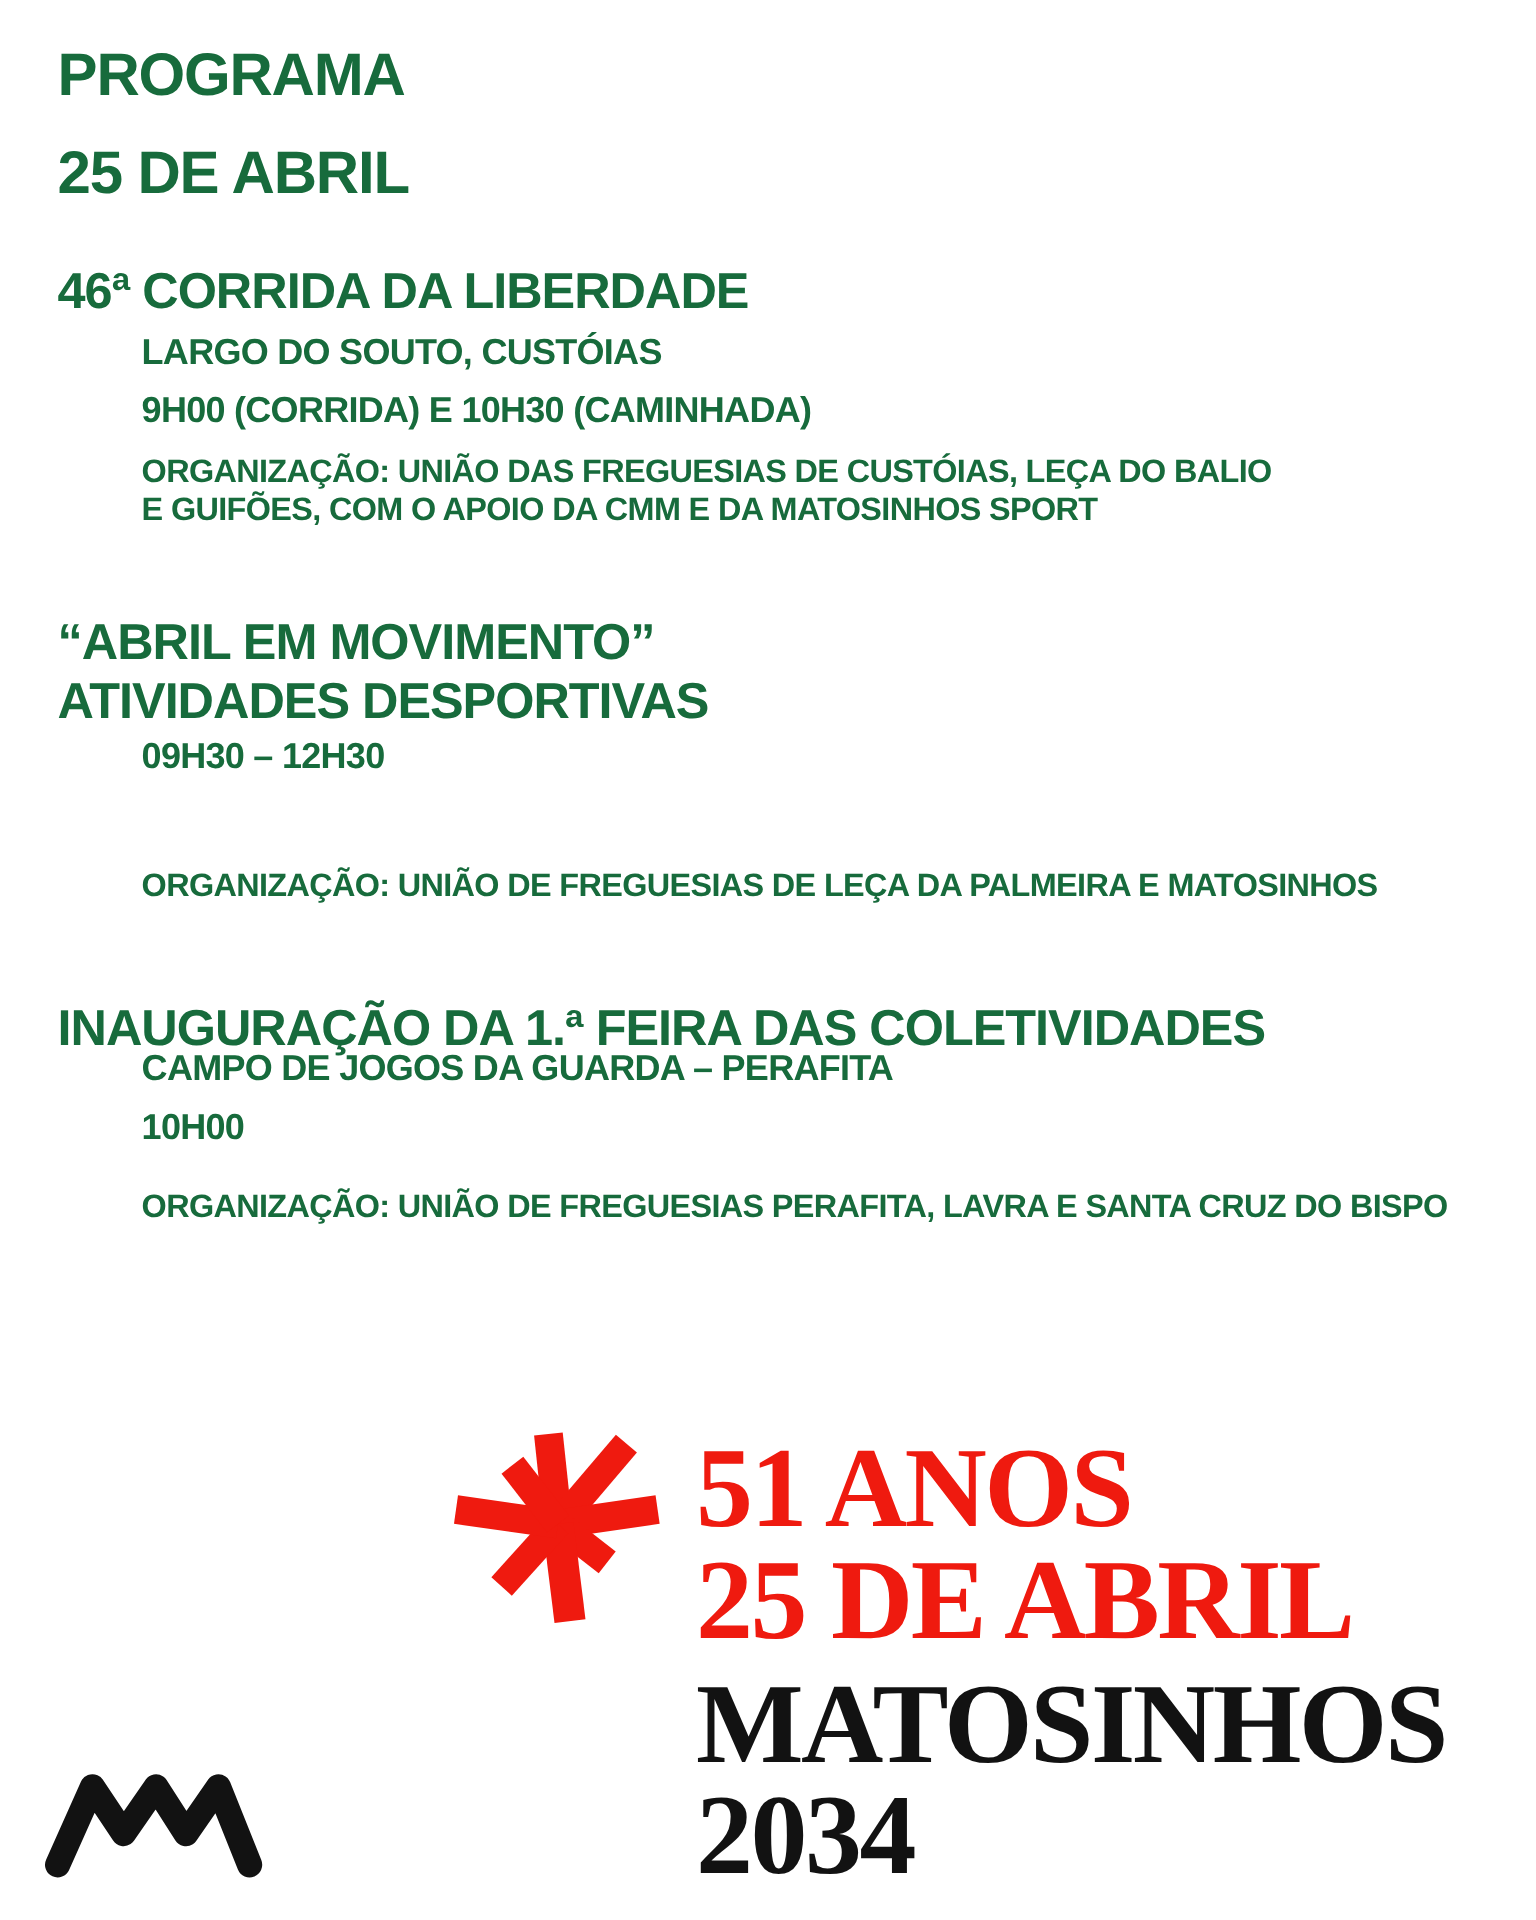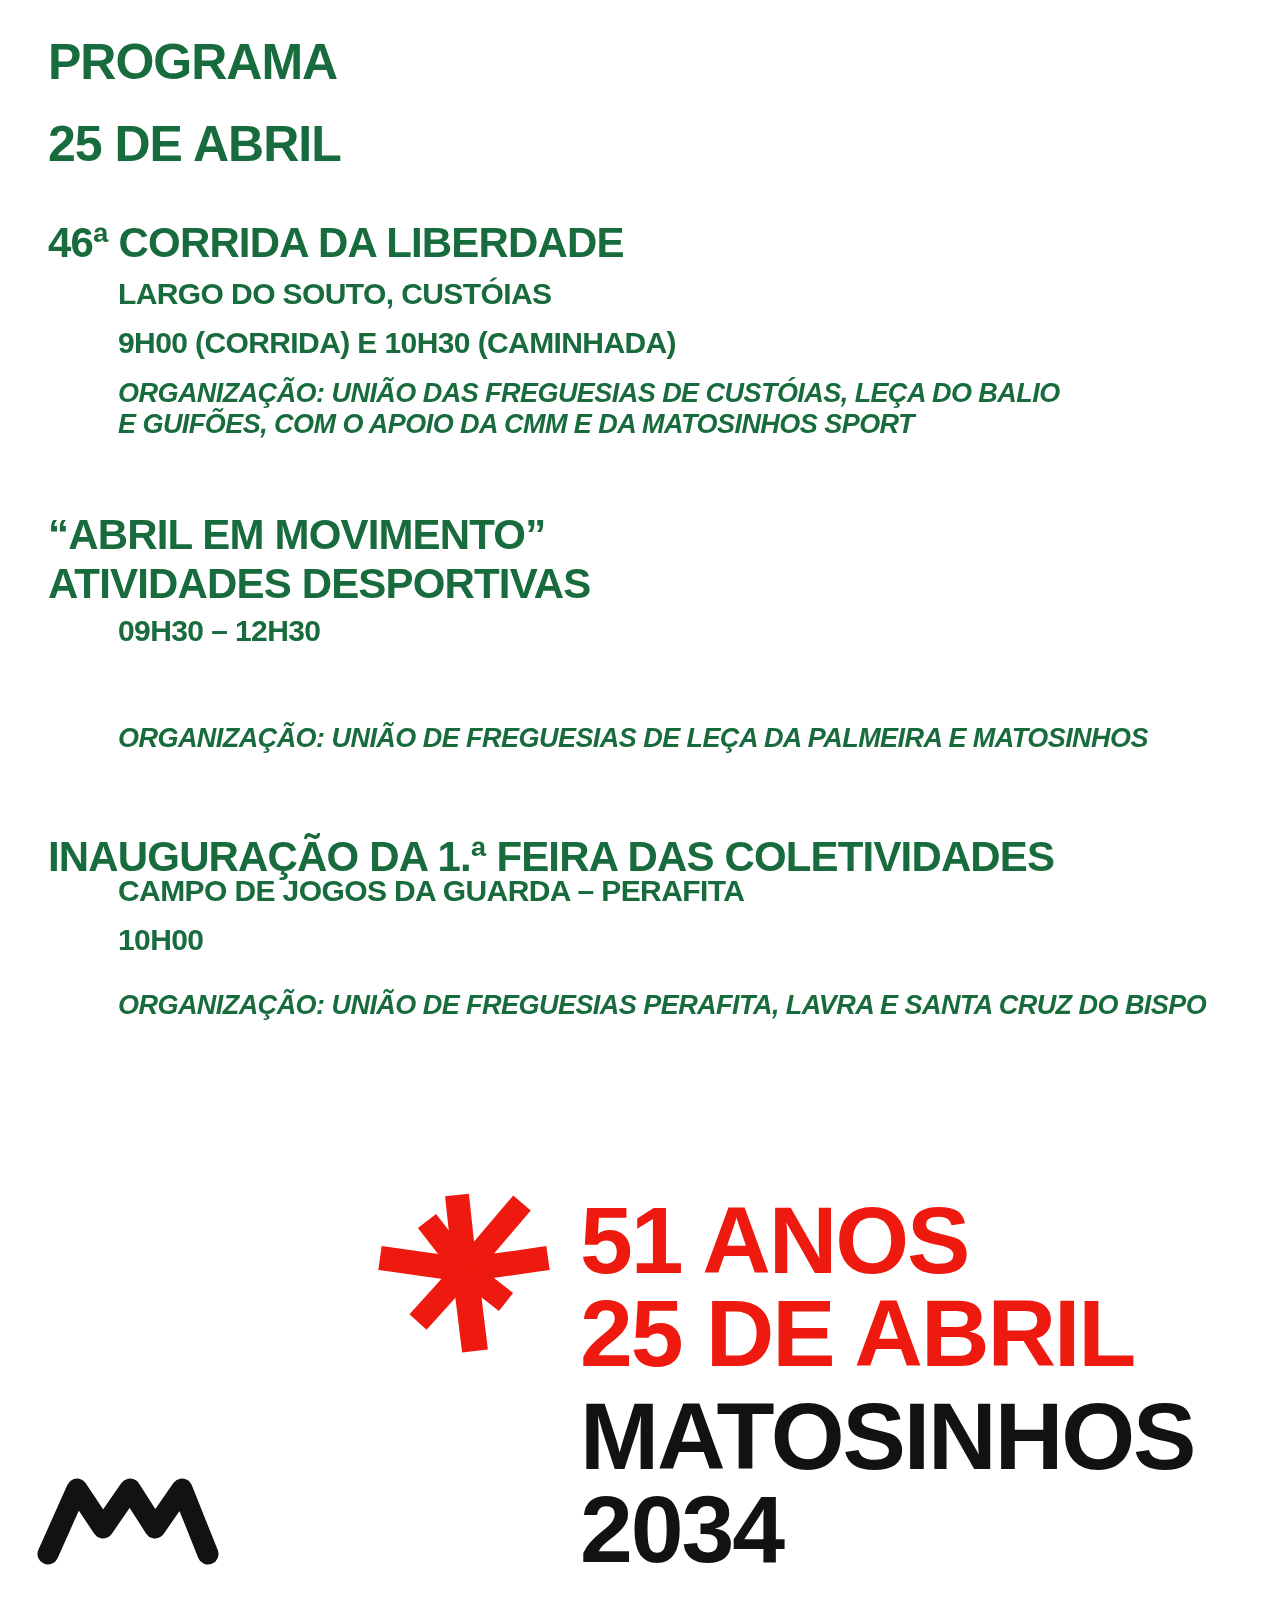--- a/index.html
+++ b/index.html
@@ -29,25 +29,25 @@
     font-size: 42px; line-height: 49px; letter-spacing: -0.02em;
     left: 48px;
   }
   .ev-details {
     font-size: 30px; line-height: 49px; letter-spacing: -0.02em;
     left: 118px;
   }
   .ev-org {
     font-size: 27px; line-height: 31px; letter-spacing: -0.02em;
     left: 118px;
-    font-style: italic;
   }
   .footer-lines {
     font-size: 95px; line-height: 93px; letter-spacing: -0.022em;
     left: 580px;
+    font-family: Liberation Serif, serif;
   }
   .icon-svg { position: absolute; overflow: visible; }
 </style>
 </head>
 <body>
 
 <div class="poster">
 
   <div class="abs h1 green" style="top:37px">PROGRAMA</div>
   <div class="abs h1 green" style="top:119px">25 DE ABRIL</div>

